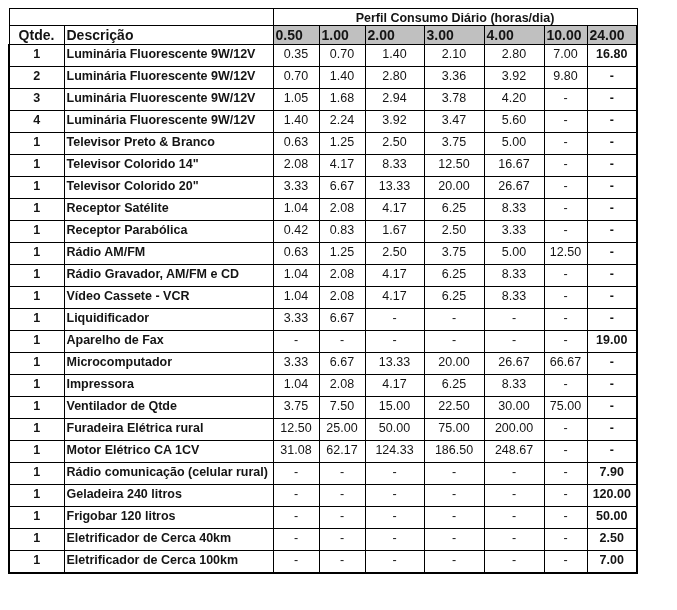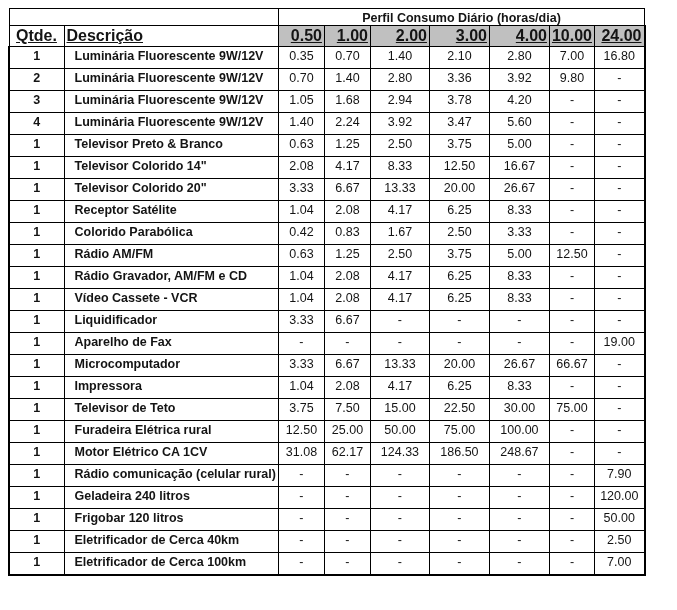--- a/index.html
+++ b/index.html
@@ -40,58 +40,57 @@
     height: 15px;
     padding-top: 3px;
     vertical-align: top;
   }
   
   tr.head-row th {
     font-weight: bold;
     height: 18px;
     vertical-align: middle;
     padding: 1px 2px;
-    font-size: 16px;
-    text-decoration: underline;
+    font-size: 14px;
   }
   th.qty-head {
     text-align: center;
     background: #ffffff;
     border-top-width: 2px;
     border-left-width: 2px;
   }
   th.desc-head {
     text-align: left;
     background: #ffffff;
     border-top-width: 2px;
     padding-left: 4px;
     margin-left: 23px;
   }
   th.hour-head {
-    text-align: right;
+    text-align: left;
     background: var(--header-bg, #c0c0c0);
   }
   th.hour-head:last-child { border-right-width: 2px; }
   
   tbody td { height: 22px; }
   tbody td.qty {
     text-align: center;
     font-weight: bold;
     border-left-width: 2px;
   }
   tbody td.desc {
     text-align: left;
     font-weight: bold;
-    padding-left: 10px;
+    padding-left: 2px;
   }
   tbody td.val {
     text-align: center;
     font-weight: normal;
   }
-  tbody td.val:last-child { border-right-width: 2px; }
+  tbody td.val:last-child { border-right-width: 2px; font-weight: bold; }
   tbody tr:last-child td { border-bottom-width: 2px; }
 </style>
 </head>
 <body>
 
 <table class="consumo">
   <colgroup>
     <col style="width:55px">
     <col style="width:209px">
     <col style="width:46px">
@@ -203,21 +202,21 @@
         <td class="val">1.04</td>
         <td class="val">2.08</td>
         <td class="val">4.17</td>
         <td class="val">6.25</td>
         <td class="val">8.33</td>
         <td class="val">-</td>
         <td class="val">-</td>
       </tr>
       <tr>
         <td class="qty">1</td>
-        <td class="desc">Colorido Parabólica</td>
+        <td class="desc">Receptor Parabólica</td>
         <td class="val">0.42</td>
         <td class="val">0.83</td>
         <td class="val">1.67</td>
         <td class="val">2.50</td>
         <td class="val">3.33</td>
         <td class="val">-</td>
         <td class="val">-</td>
       </tr>
       <tr>
         <td class="qty">1</td>
@@ -291,37 +290,37 @@
         <td class="val">1.04</td>
         <td class="val">2.08</td>
         <td class="val">4.17</td>
         <td class="val">6.25</td>
         <td class="val">8.33</td>
         <td class="val">-</td>
         <td class="val">-</td>
       </tr>
       <tr>
         <td class="qty">1</td>
-        <td class="desc">Televisor de Teto</td>
+        <td class="desc">Ventilador de Qtde</td>
         <td class="val">3.75</td>
         <td class="val">7.50</td>
         <td class="val">15.00</td>
         <td class="val">22.50</td>
         <td class="val">30.00</td>
         <td class="val">75.00</td>
         <td class="val">-</td>
       </tr>
       <tr>
         <td class="qty">1</td>
         <td class="desc">Furadeira Elétrica rural</td>
         <td class="val">12.50</td>
         <td class="val">25.00</td>
         <td class="val">50.00</td>
         <td class="val">75.00</td>
-        <td class="val">100.00</td>
+        <td class="val">200.00</td>
         <td class="val">-</td>
         <td class="val">-</td>
       </tr>
       <tr>
         <td class="qty">1</td>
         <td class="desc">Motor Elétrico CA 1CV</td>
         <td class="val">31.08</td>
         <td class="val">62.17</td>
         <td class="val">124.33</td>
         <td class="val">186.50</td>

